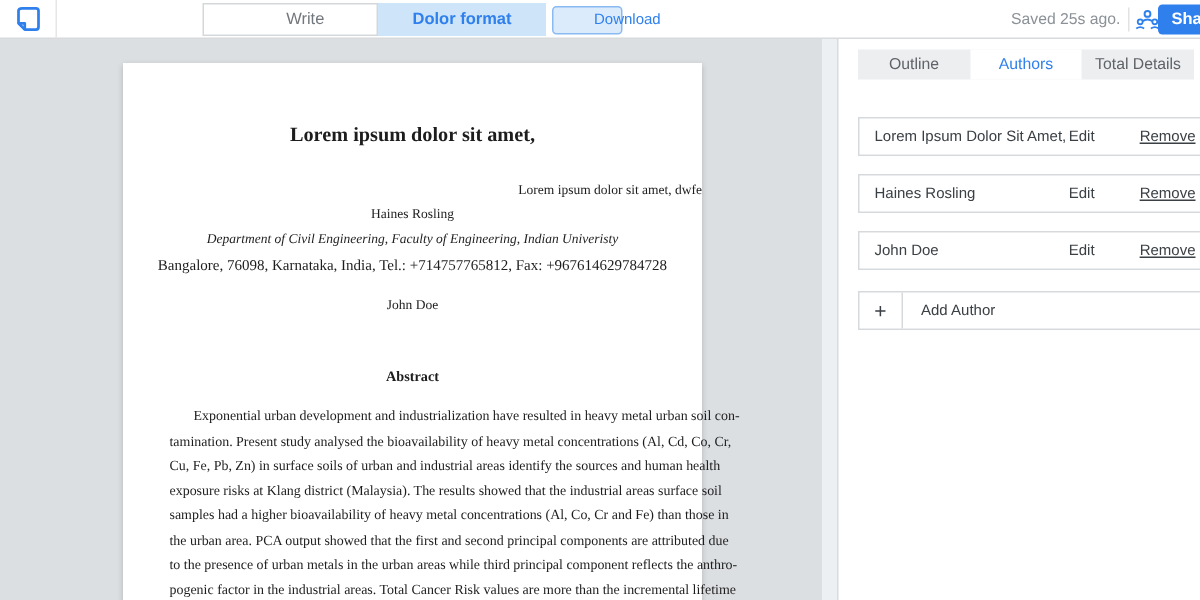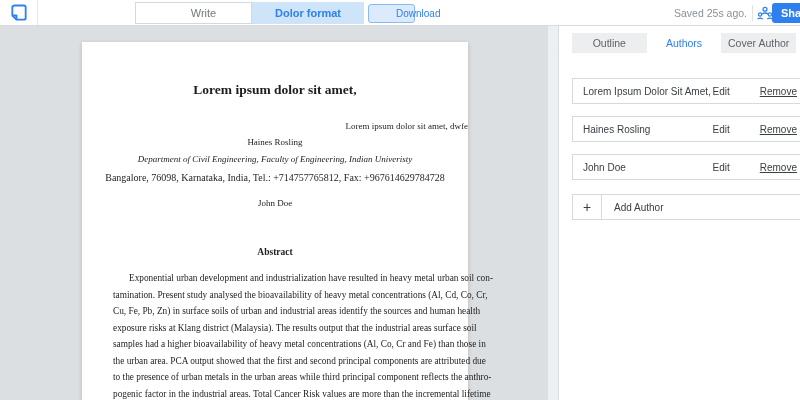--- a/index.html
+++ b/index.html
@@ -105,37 +105,37 @@
       <div class="doc-authorline">Lorem ipsum dolor sit amet, dwfe</div>
       <div class="doc-author2">Haines Rosling</div>
       <div class="doc-aff1">Department of Civil Engineering, Faculty of Engineering, Indian Univeristy</div>
       <div class="doc-aff2">Bangalore, 76098, Karnataka, India, Tel.: +714757765812, Fax: +967614629784728</div>
       <div class="doc-author3">John Doe</div>
       <div class="doc-abstract-h">Abstract</div>
       <div class="doc-body">
         <div class="doc-line indent">Exponential urban development and industrialization have resulted in heavy metal urban soil con-</div>
         <div class="doc-line">tamination. Present study analysed the bioavailability of heavy metal concentrations (Al, Cd, Co, Cr,</div>
         <div class="doc-line">Cu, Fe, Pb, Zn) in surface soils of urban and industrial areas identify the sources and human health</div>
-        <div class="doc-line">exposure risks at Klang district (Malaysia). The results output that the industrial areas surface soil</div>
+        <div class="doc-line">exposure risks at Klang district (Malaysia). The results showed that the industrial areas surface soil</div>
         <div class="doc-line">samples had a higher bioavailability of heavy metal concentrations (Al, Co, Cr and Fe) than those in</div>
         <div class="doc-line">the urban area. PCA output showed that the first and second principal components are attributed due</div>
         <div class="doc-line">to the presence of urban metals in the urban areas while third principal component reflects the anthro-</div>
         <div class="doc-line">pogenic factor in the industrial areas. Total Cancer Risk values are more than the incremental lifetime</div>
 
       </div>
     </div>
     <div class="scroll-strip"></div>
   </div>
 
   <div class="panel">
 
     <div class="subtabs">
       <div class="subtab">Outline</div>
       <div class="subtab active">Authors</div>
-      <div class="subtab">Cover Author</div>
+      <div class="subtab">Total Details</div>
     </div>
 
     <div class="cards">
       <div class="card">
         <span class="card-name">Lorem Ipsum Dolor Sit Amet, Dwfe*</span>
         <span class="card-action card-edit">Edit</span>
         <span class="card-action card-remove">Remove</span>
       </div>
       <div class="card">
         <span class="card-name">Haines Rosling</span>

